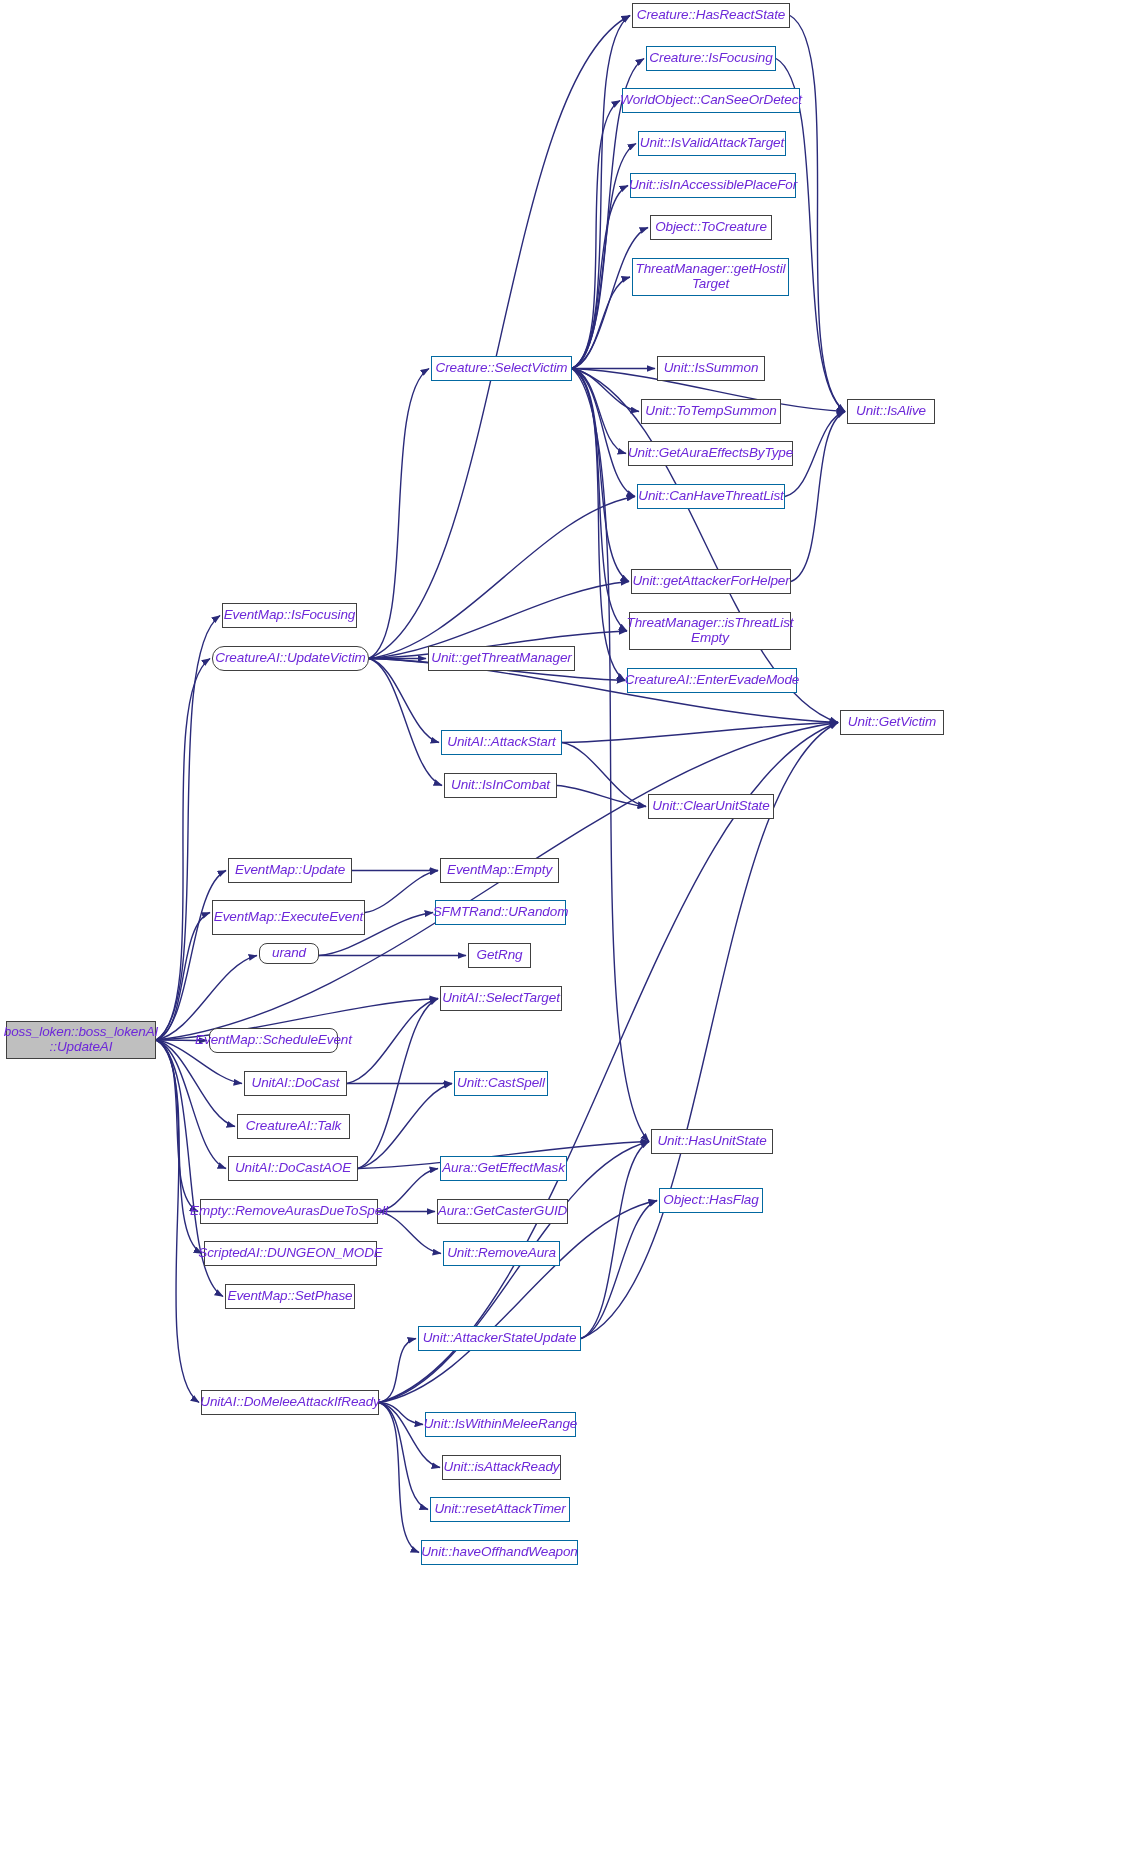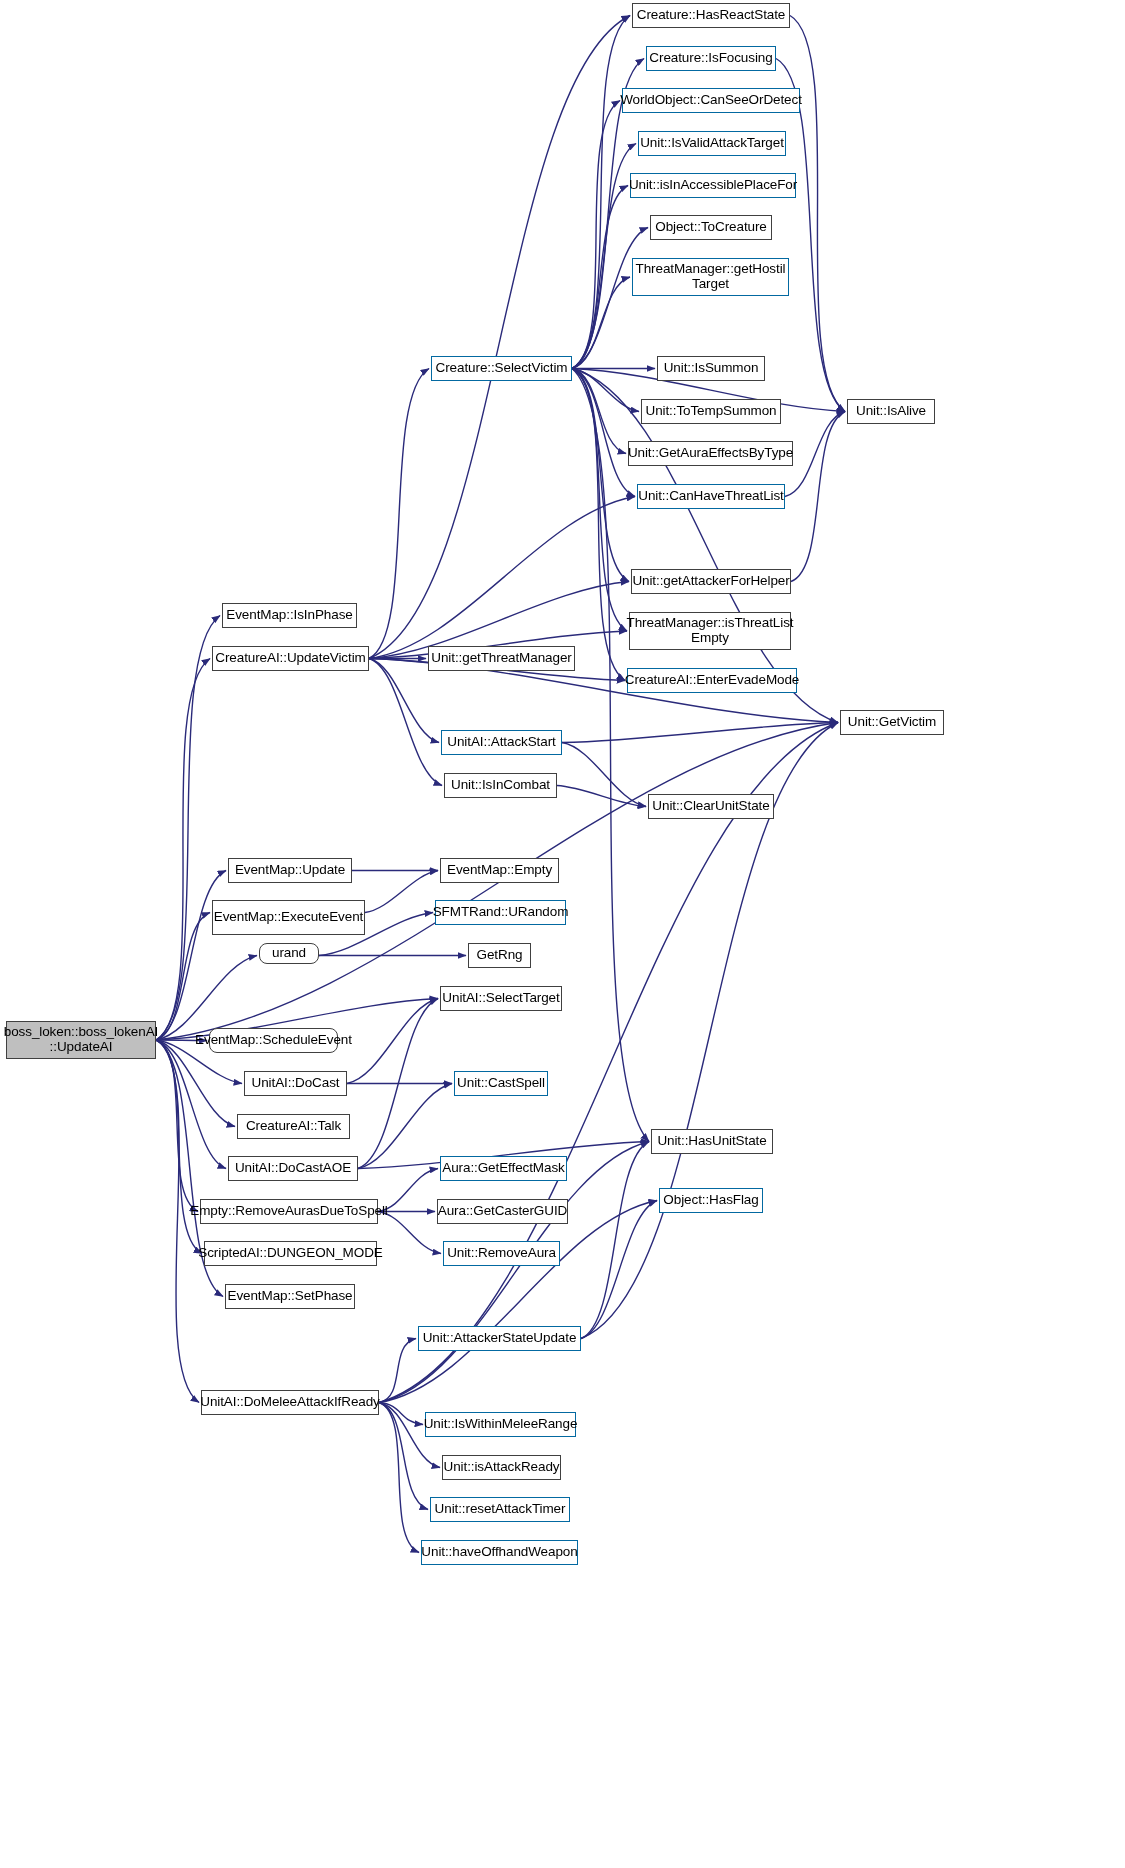--- a/index.html
+++ b/index.html
@@ -26,27 +26,28 @@
   }
   .gnode {
     position: absolute;
     box-sizing: border-box;
     display: flex;
     align-items: center;
     justify-content: center;
     text-align: center;
     background: #ffffff;
     border: 1px solid #404040;
-    color: #000000;
+    color: #6d28d9;
     font-size: 13.5px;
     line-height: 1.08;
     letter-spacing: -0.1px;
     white-space: pre-line;
     padding: 0 12px;
     z-index: 5;
+    font-style: italic;
   }
   .gnode.red {
     border: 1px solid #0369a1;
   }
   .gnode.root {
     background: #bfbfbf;
     border: 1px solid #404040;
   }
 </style>
 </head>
@@ -148,22 +149,22 @@
       <div class="gnode red" style="left: 431px; top: 356px; width: 141px; height: 25px;">Creature::SelectVictim</div>
       <div class="gnode" style="left: 657px; top: 356px; width: 108px; height: 25px;">Unit::IsSummon</div>
       <div class="gnode" style="left: 641px; top: 399px; width: 140px; height: 25px;">Unit::ToTempSummon</div>
       <div class="gnode" style="left: 628px; top: 441px; width: 165px; height: 25px;">Unit::GetAuraEffectsByType</div>
       <div class="gnode red" style="left: 637px; top: 484px; width: 148px; height: 25px;">Unit::CanHaveThreatList</div>
       <div class="gnode" style="left: 847px; top: 399px; width: 88px; height: 25px;">Unit::IsAlive</div>
       <div class="gnode" style="left: 631px; top: 569px; width: 160px; height: 25px;">Unit::getAttackerForHelper</div>
       <div class="gnode" style="left: 629px; top: 612px; width: 162px; height: 38px;">ThreatManager::isThreatList
 Empty</div>
       <div class="gnode red" style="left: 627px; top: 668px; width: 170px; height: 25px;">CreatureAI::EnterEvadeMode</div>
-      <div class="gnode" style="left: 222px; top: 603px; width: 135px; height: 25px;">EventMap::IsInPhase</div>
-      <div class="gnode" style="left: 212px; top: 646px; width: 157px; height: 25px;">CreatureAI::UpdateVictim</div>
+      <div class="gnode" style="left: 222px; top: 603px; width: 135px; height: 25px;">EventMap::IsFocusing</div>
+      <div class="gnode" style="left: 212px; top: 646px; width: 157px; height: 25px; border-radius: 12px;">CreatureAI::UpdateVictim</div>
       <div class="gnode" style="left: 428px; top: 646px; width: 147px; height: 25px;">Unit::getThreatManager</div>
       <div class="gnode" style="left: 840px; top: 710px; width: 104px; height: 25px;">Unit::GetVictim</div>
       <div class="gnode red" style="left: 441px; top: 730px; width: 121px; height: 25px;">UnitAI::AttackStart</div>
       <div class="gnode" style="left: 444px; top: 773px; width: 113px; height: 25px;">Unit::IsInCombat</div>
       <div class="gnode" style="left: 648px; top: 794px; width: 126px; height: 25px;">Unit::ClearUnitState</div>
       <div class="gnode" style="left: 228px; top: 858px; width: 124px; height: 25px;">EventMap::Update</div>
       <div class="gnode" style="left: 440px; top: 858px; width: 119px; height: 25px;">EventMap::Empty</div>
       <div class="gnode" style="left: 212px; top: 900px; width: 153px; height: 35px;">EventMap::ExecuteEvent</div>
       <div class="gnode red" style="left: 435px; top: 900px; width: 131px; height: 25px;">SFMTRand::URandom</div>
       <div class="gnode" style="left: 259px; top: 943px; width: 60px; height: 21px; border-radius: 8px;">urand</div>

